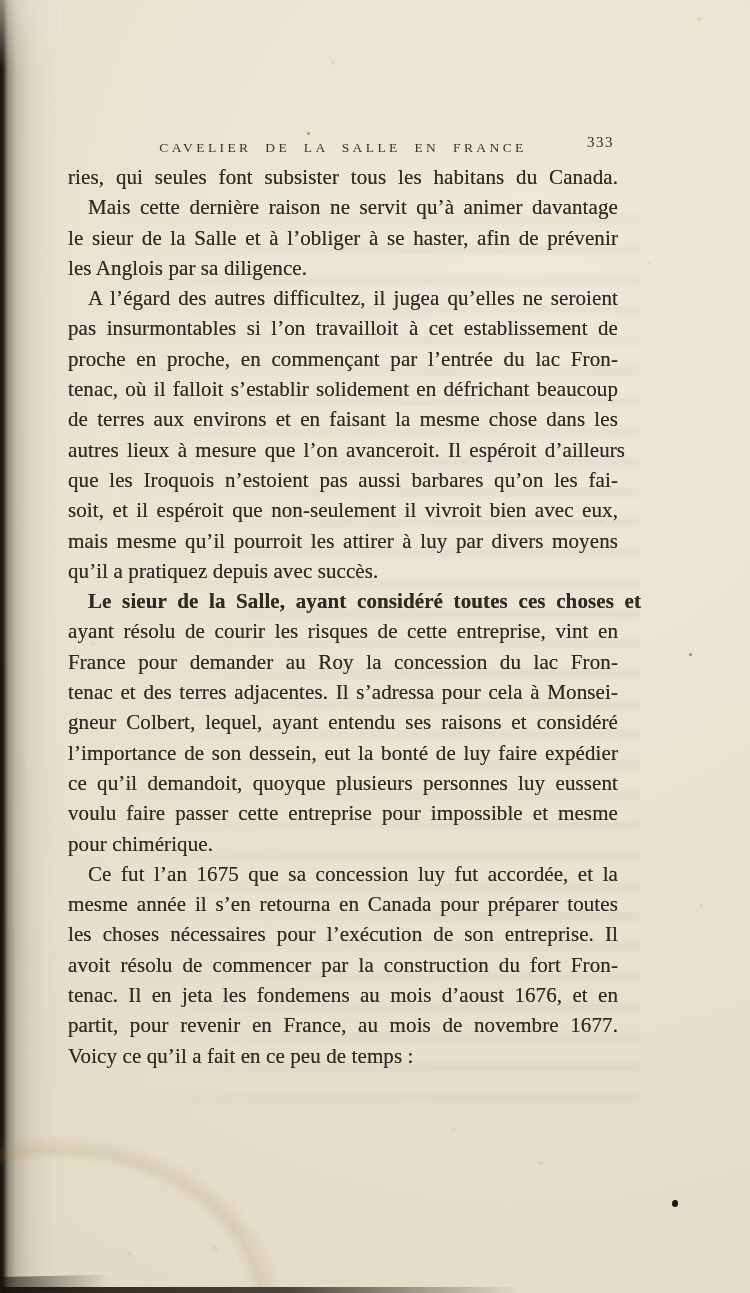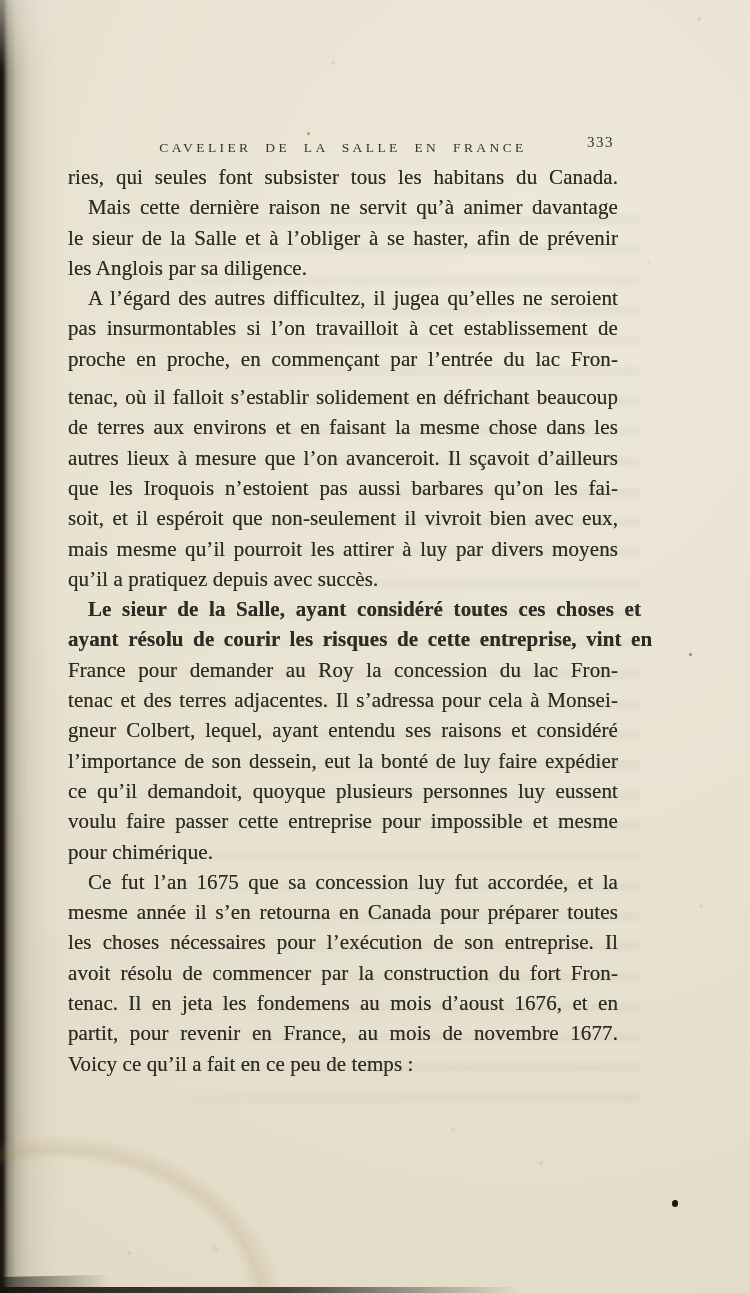--- a/index.html
+++ b/index.html
@@ -130,29 +130,29 @@
   </header>
 
   <main class="text-block" id="text-block">
       <div class="line just" style="word-spacing: 6.46181px;">ries, qui seules font subsister tous les habitans du Canada.</div>
       <div class="line indent just" style="word-spacing: 4.15625px;">Mais cette dernière raison ne servit qu’à animer davantage</div>
       <div class="line just" style="word-spacing: 3.20913px;">le sieur de la Salle et à l’obliger à se haster, afin de prévenir</div>
       <div class="line">les Anglois par sa diligence.</div>
       <div class="line indent just" style="word-spacing: 2.64062px;">A l’égard des autres difficultez, il jugea qu’elles ne seroient</div>
       <div class="line just" style="word-spacing: 4.99023px;">pas insurmontables si l’on travailloit à cet establissement de</div>
       <div class="line just" style="word-spacing: 5.27951px;">proche en proche, en commençant par l’entrée du lac Fron-</div>
-      <div class="line just" style="word-spacing: 1.82422px; margin-top: 8px;">tenac, où il falloit s’establir solidement en défrichant beaucoup</div>
+      <div class="line just" style="word-spacing: 1.82422px;">tenac, où il falloit s’establir solidement en défrichant beaucoup</div>
       <div class="line just" style="word-spacing: 3.81108px;">de terres aux environs et en faisant la mesme chose dans les</div>
-      <div class="line just" style="word-spacing: 2.86632px;">autres lieux à mesure que l’on avanceroit. Il sçavoit d’ailleurs</div>
+      <div class="line just" style="word-spacing: 2.86632px;">autres lieux à mesure que l’on avanceroit. Il espéroit d’ailleurs</div>
       <div class="line just" style="word-spacing: 5.28993px;">que les Iroquois n’estoient pas aussi barbares qu’on les fai-</div>
       <div class="line just" style="word-spacing: 3.03906px;">soit, et il espéroit que non-seulement il vivroit bien avec eux,</div>
       <div class="line just" style="word-spacing: 3.18594px;">mais mesme qu’il pourroit les attirer à luy par divers moyens</div>
       <div class="line">qu’il a pratiquez depuis avec succès.</div>
       <div class="line indent just" style="word-spacing: 5.24531px; font-weight: bold;">Le sieur de la Salle, ayant considéré toutes ces choses et</div>
-      <div class="line just" style="word-spacing: 4.1625px; font-weight: bold;">ayant résolu de courir les risques de cette entreprise, vint en</div>
+      <div class="line just" style="word-spacing: 4.1625px;">ayant résolu de courir les risques de cette entreprise, vint en</div>
       <div class="line just" style="word-spacing: 7.18403px;">France pour demander au Roy la concession du lac Fron-</div>
       <div class="line just" style="word-spacing: 2.29219px;">tenac et des terres adjacentes. Il s’adressa pour cela à Monsei-</div>
       <div class="line just" style="word-spacing: 4.56836px;">gneur Colbert, lequel, ayant entendu ses raisons et considéré</div>
       <div class="line just" style="word-spacing: 2.29688px;">l’importance de son dessein, eut la bonté de luy faire expédier</div>
       <div class="line just" style="word-spacing: 4.90848px;">ce qu’il demandoit, quoyque plusieurs personnes luy eussent</div>
       <div class="line just" style="word-spacing: 4.58203px;">voulu faire passer cette entreprise pour impossible et mesme</div>
       <div class="line">pour chimérique.</div>
       <div class="line indent just" style="word-spacing: 4.07812px;">Ce fut l’an 1675 que sa concession luy fut accordée, et la</div>
       <div class="line just" style="word-spacing: 3.37674px;">mesme année il s’en retourna en Canada pour préparer toutes</div>
       <div class="line just" style="word-spacing: 5.66406px;">les choses nécessaires pour l’exécution de son entreprise. Il</div>

